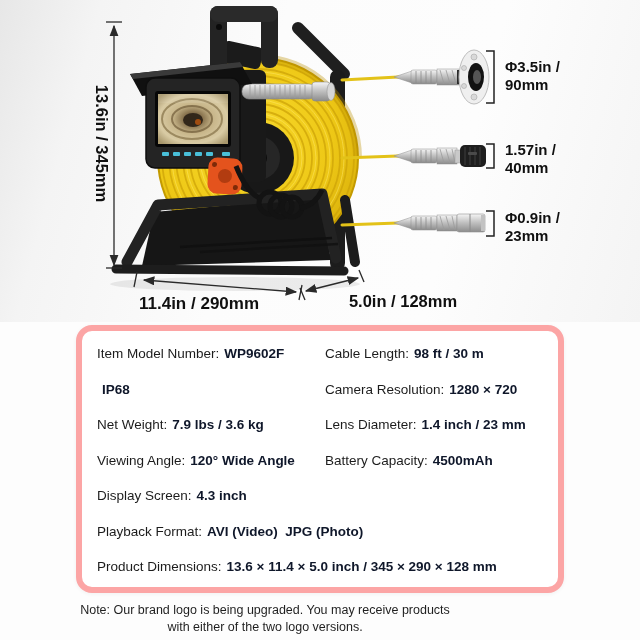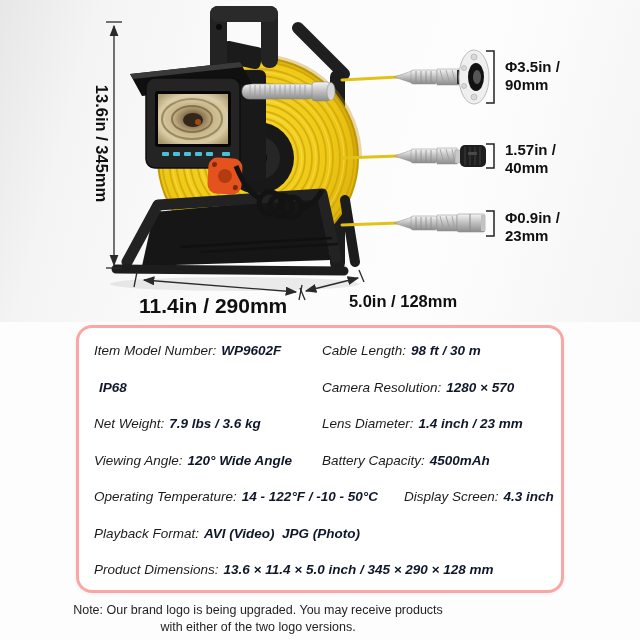--- a/index.html
+++ b/index.html
@@ -5,38 +5,38 @@
   html,body{margin:0;padding:0;background:#fdfdfd;}
   .page{position:relative;width:640px;height:640px;overflow:hidden;
         font-family:"Liberation Sans",sans-serif;background:#fdfdfd;}
   
   .photo-area{position:absolute;left:0;top:0;width:640px;height:322px;
     background:linear-gradient(105deg,#e7e7e7 0%,#f4f4f4 14%,#fcfcfc 40%,#fdfdfd 70%,#f4f4f4 100%);}
   .photo-area svg{position:absolute;left:0;top:0;}
   .dim{position:absolute;color:#101010;font-weight:700;white-space:nowrap;}
   .dim-left{left:40px;top:134px;width:122px;text-align:center;font-size:16.5px;
             transform:rotate(90deg);}
-  .dim-bottom{left:139px;top:294px;width:148px;text-align:left;font-size:21px;}
+  .dim-bottom{left:139px;top:294px;width:148px;text-align:left;font-size:17px;}
   .dim-depth{left:342px;top:292px;width:122px;text-align:center;font-size:16.5px;}
   .probe-label{position:absolute;left:505px;width:80px;color:#101010;
                font-weight:700;font-size:15px;line-height:17.5px;}
   .pl-1{top:58px;} .pl-2{top:141px;} .pl-3{top:209px;}
   
   .spec-box{position:absolute;left:76px;top:325px;width:488px;height:268px;
-    box-sizing:border-box;background:#ffffff;border:3px solid #fca5a5;border-radius:16px;
+    box-sizing:border-box;background:#ffffff;border:6px solid #fca5a5;border-radius:16px;
     box-shadow:0 1px 4px rgba(0,0,0,.05);
-    padding:15px 6px 13px 15px;display:flex;flex-direction:column;justify-content:space-between;font-style:italic;}
+    padding:15px 6px 13px 15px;display:flex;flex-direction:column;justify-content:space-between;}
   .spec-row{display:flex;align-items:baseline;font-size:13.5px;line-height:15px;white-space:nowrap;}
   .cell{display:flex;align-items:baseline;}
   .c1{min-width:228px;box-sizing:border-box;padding-right:26px;}
   .lab{color:#1c1c1c;}
   .val{color:#0f172a;font-weight:700;margin-left:5px;white-space:pre;}
   
   .note{position:absolute;left:0;top:602px;width:516px;text-align:center;
-        color:#1f1f1f;font-size:12.5px;line-height:16.5px;}
+        color:#1f1f1f;font-size:12.5px;line-height:16.5px;padding-left:7px;}
 </style>
 </head>
 <body>
 
 <div class="page">
 
   <div class="photo-area">
     <svg width="640" height="322" viewBox="0 0 640 322">
       <defs>
         <radialGradient id="gCoil" cx="42%" cy="38%" r="75%">
@@ -253,21 +253,21 @@
       </div>
     </div>
 
 
     <div class="spec-row">
       <div class="cell c1">
         <span class="val">IP68</span>
       </div>
       <div class="cell">
         <span class="lab">Camera Resolution:</span>
-        <span class="val">1280 × 570</span>
+        <span class="val">1280 × 720</span>
       </div>
     </div>
 
 
     <div class="spec-row">
       <div class="cell c1">
         <span class="lab">Net Weight:</span>
         <span class="val">7.9 lbs / 3.6 kg</span>
       </div>
       <div class="cell">
@@ -281,24 +281,20 @@
         <span class="lab">Viewing Angle:</span>
         <span class="val">120° Wide Angle</span>
       </div>
       <div class="cell">
         <span class="lab">Battery Capacity:</span>
         <span class="val">4500mAh</span>
       </div>
     </div>
 
     <div class="spec-row">
-      <div class="cell c1">
-        <span class="lab">Operating Temperature:</span>
-        <span class="val">14 - 122°F / -10 - 50°C</span>
-      </div>
       <div class="cell">
         <span class="lab">Display Screen:</span>
         <span class="val">4.3 inch</span>
       </div>
     </div>
 
     <div class="spec-row">
       <div class="cell">
         <span class="lab">Playback Format:</span>
         <span class="val">AVI (Video)  JPG (Photo)</span>

